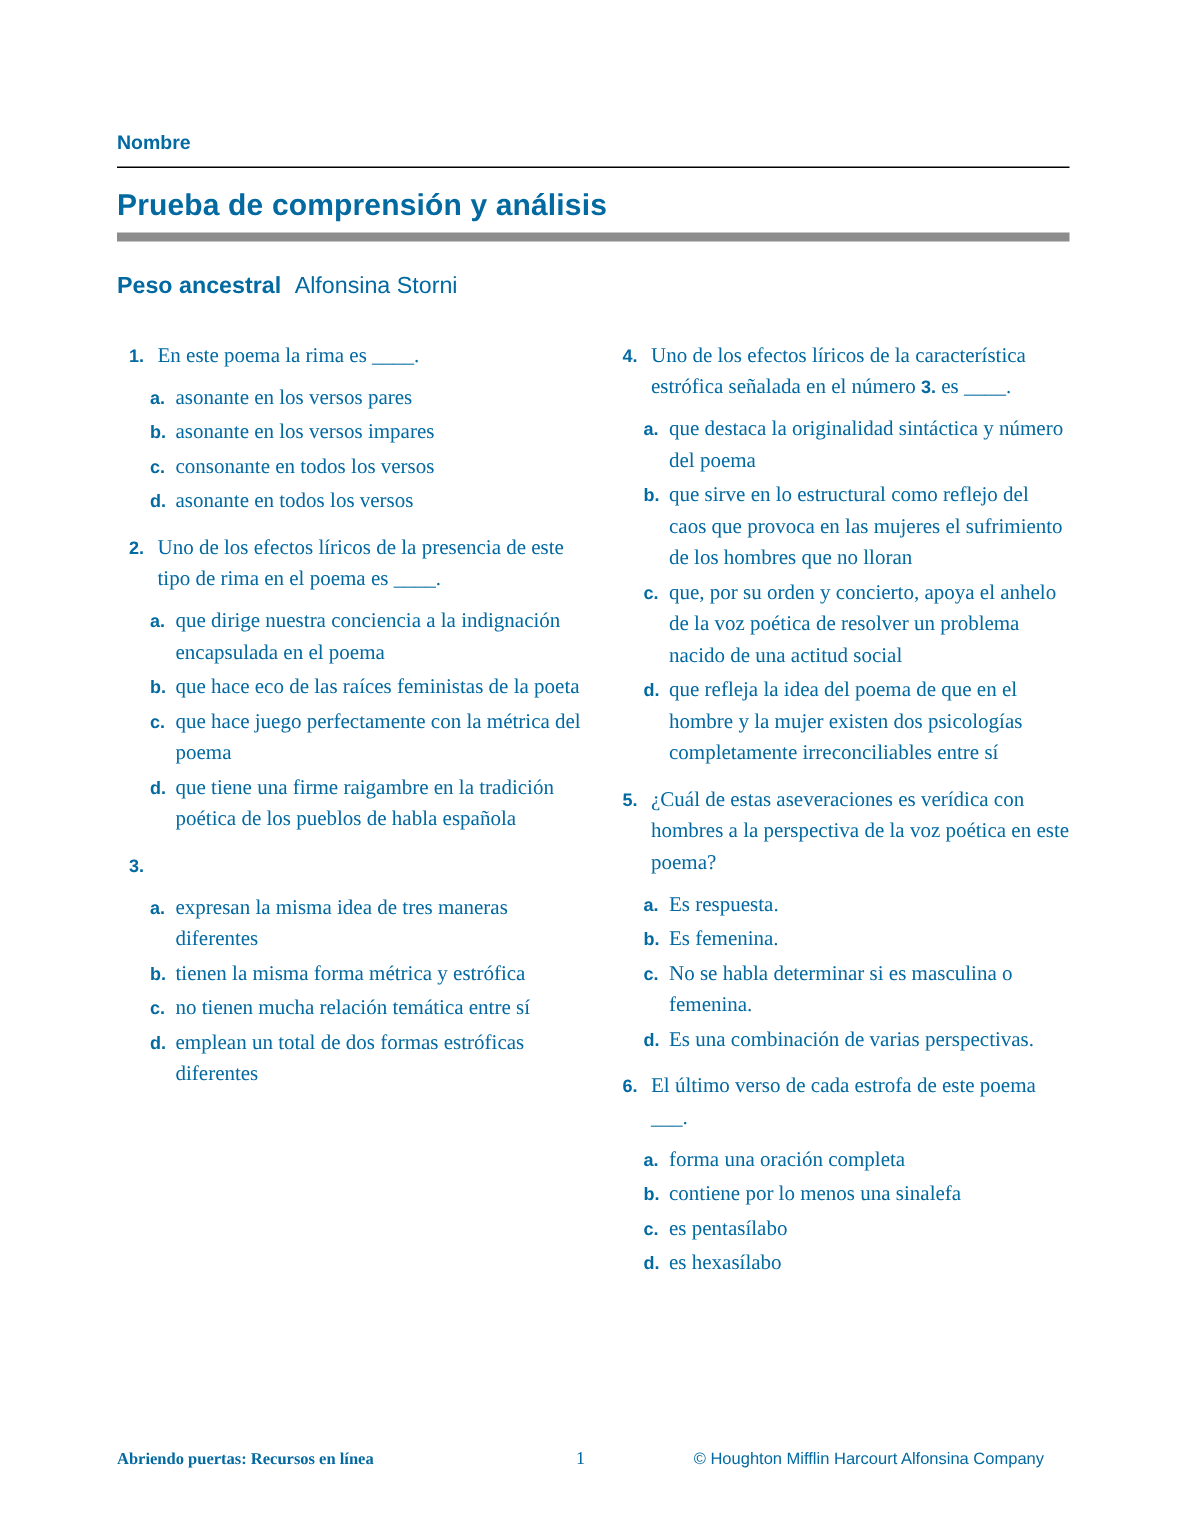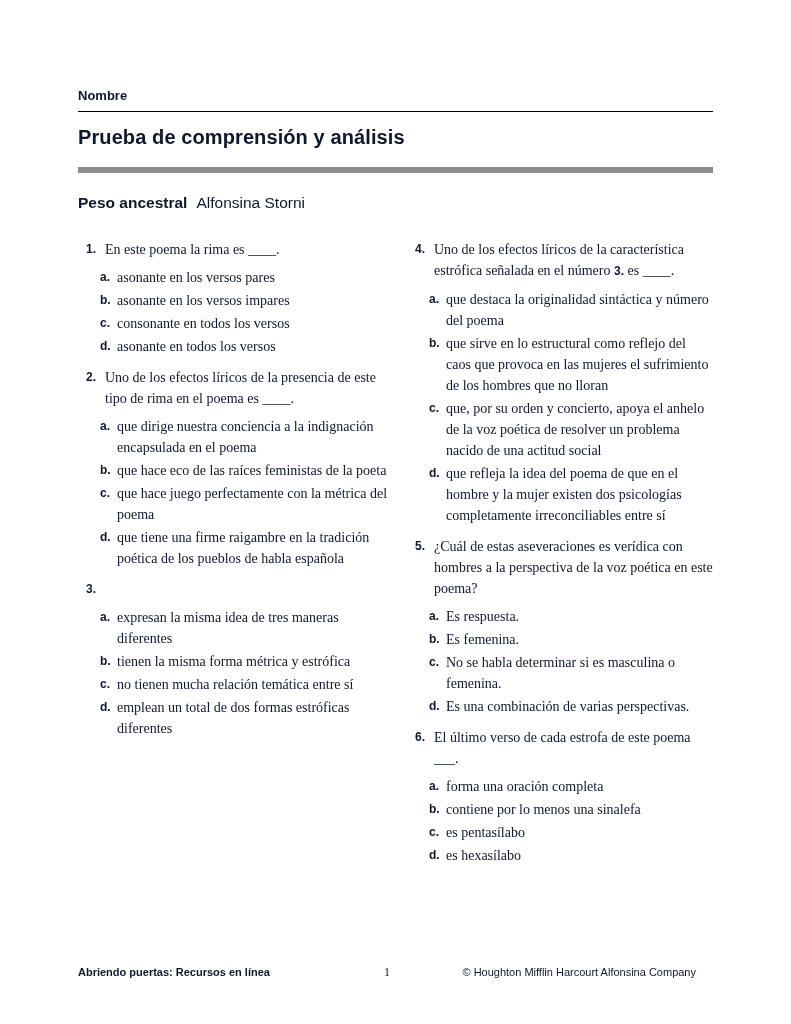--- a/index.html
+++ b/index.html
@@ -4,41 +4,41 @@
 <style>
   html, body { margin: 0; padding: 0; background: #ffffff; }
   .page {
     position: relative;
     width: 791px;
     height: 1024px;
     margin: 0 auto;
     box-sizing: border-box;
     padding: 86px 78px 0 78px;
     background: #ffffff;
-    color: #0f172a;
+    color: #0369a1;
     font-family: "Liberation Serif", serif;
     overflow: hidden;
   }
 
   
   .name-row {
     border-bottom: 1.5px solid #000;
     padding-bottom: 7px;
   }
   .name-label {
     font-family: "Liberation Sans", sans-serif;
     font-weight: bold;
     font-size: 13px;
   }
   .doc-title {
     font-family: "Liberation Sans", sans-serif;
     font-weight: bold;
     font-size: 20px;
     margin: 14px 0 0 0;
-    padding-bottom: 18px;
+    padding-bottom: 6px;
     border-bottom: 6px solid var(--rule-color, #8c8c8c);
     letter-spacing: 0.1px;
   }
   .poem-line {
     margin-top: 21px;
     font-family: "Liberation Sans", sans-serif;
     font-size: 15.5px;
   }
   .poem-title { font-weight: bold; margin-right: 9px; }
   .poem-author { font-weight: normal; }
@@ -89,21 +89,21 @@
   .page-footer {
     position: absolute;
     left: 78px;
     right: 78px;
     bottom: 44px;
     display: flex;
     align-items: baseline;
   }
   .f-left {
     flex: 1;
-    font-family: Liberation Sans, sans-serif;
+    font-family: Liberation Serif, serif;
     font-weight: bold;
     font-size: 11px;
   }
   .f-page {
     font-family: "Liberation Serif", serif;
     font-size: 12px;
   }
   .f-right {
     flex: 1;
     text-align: right;

